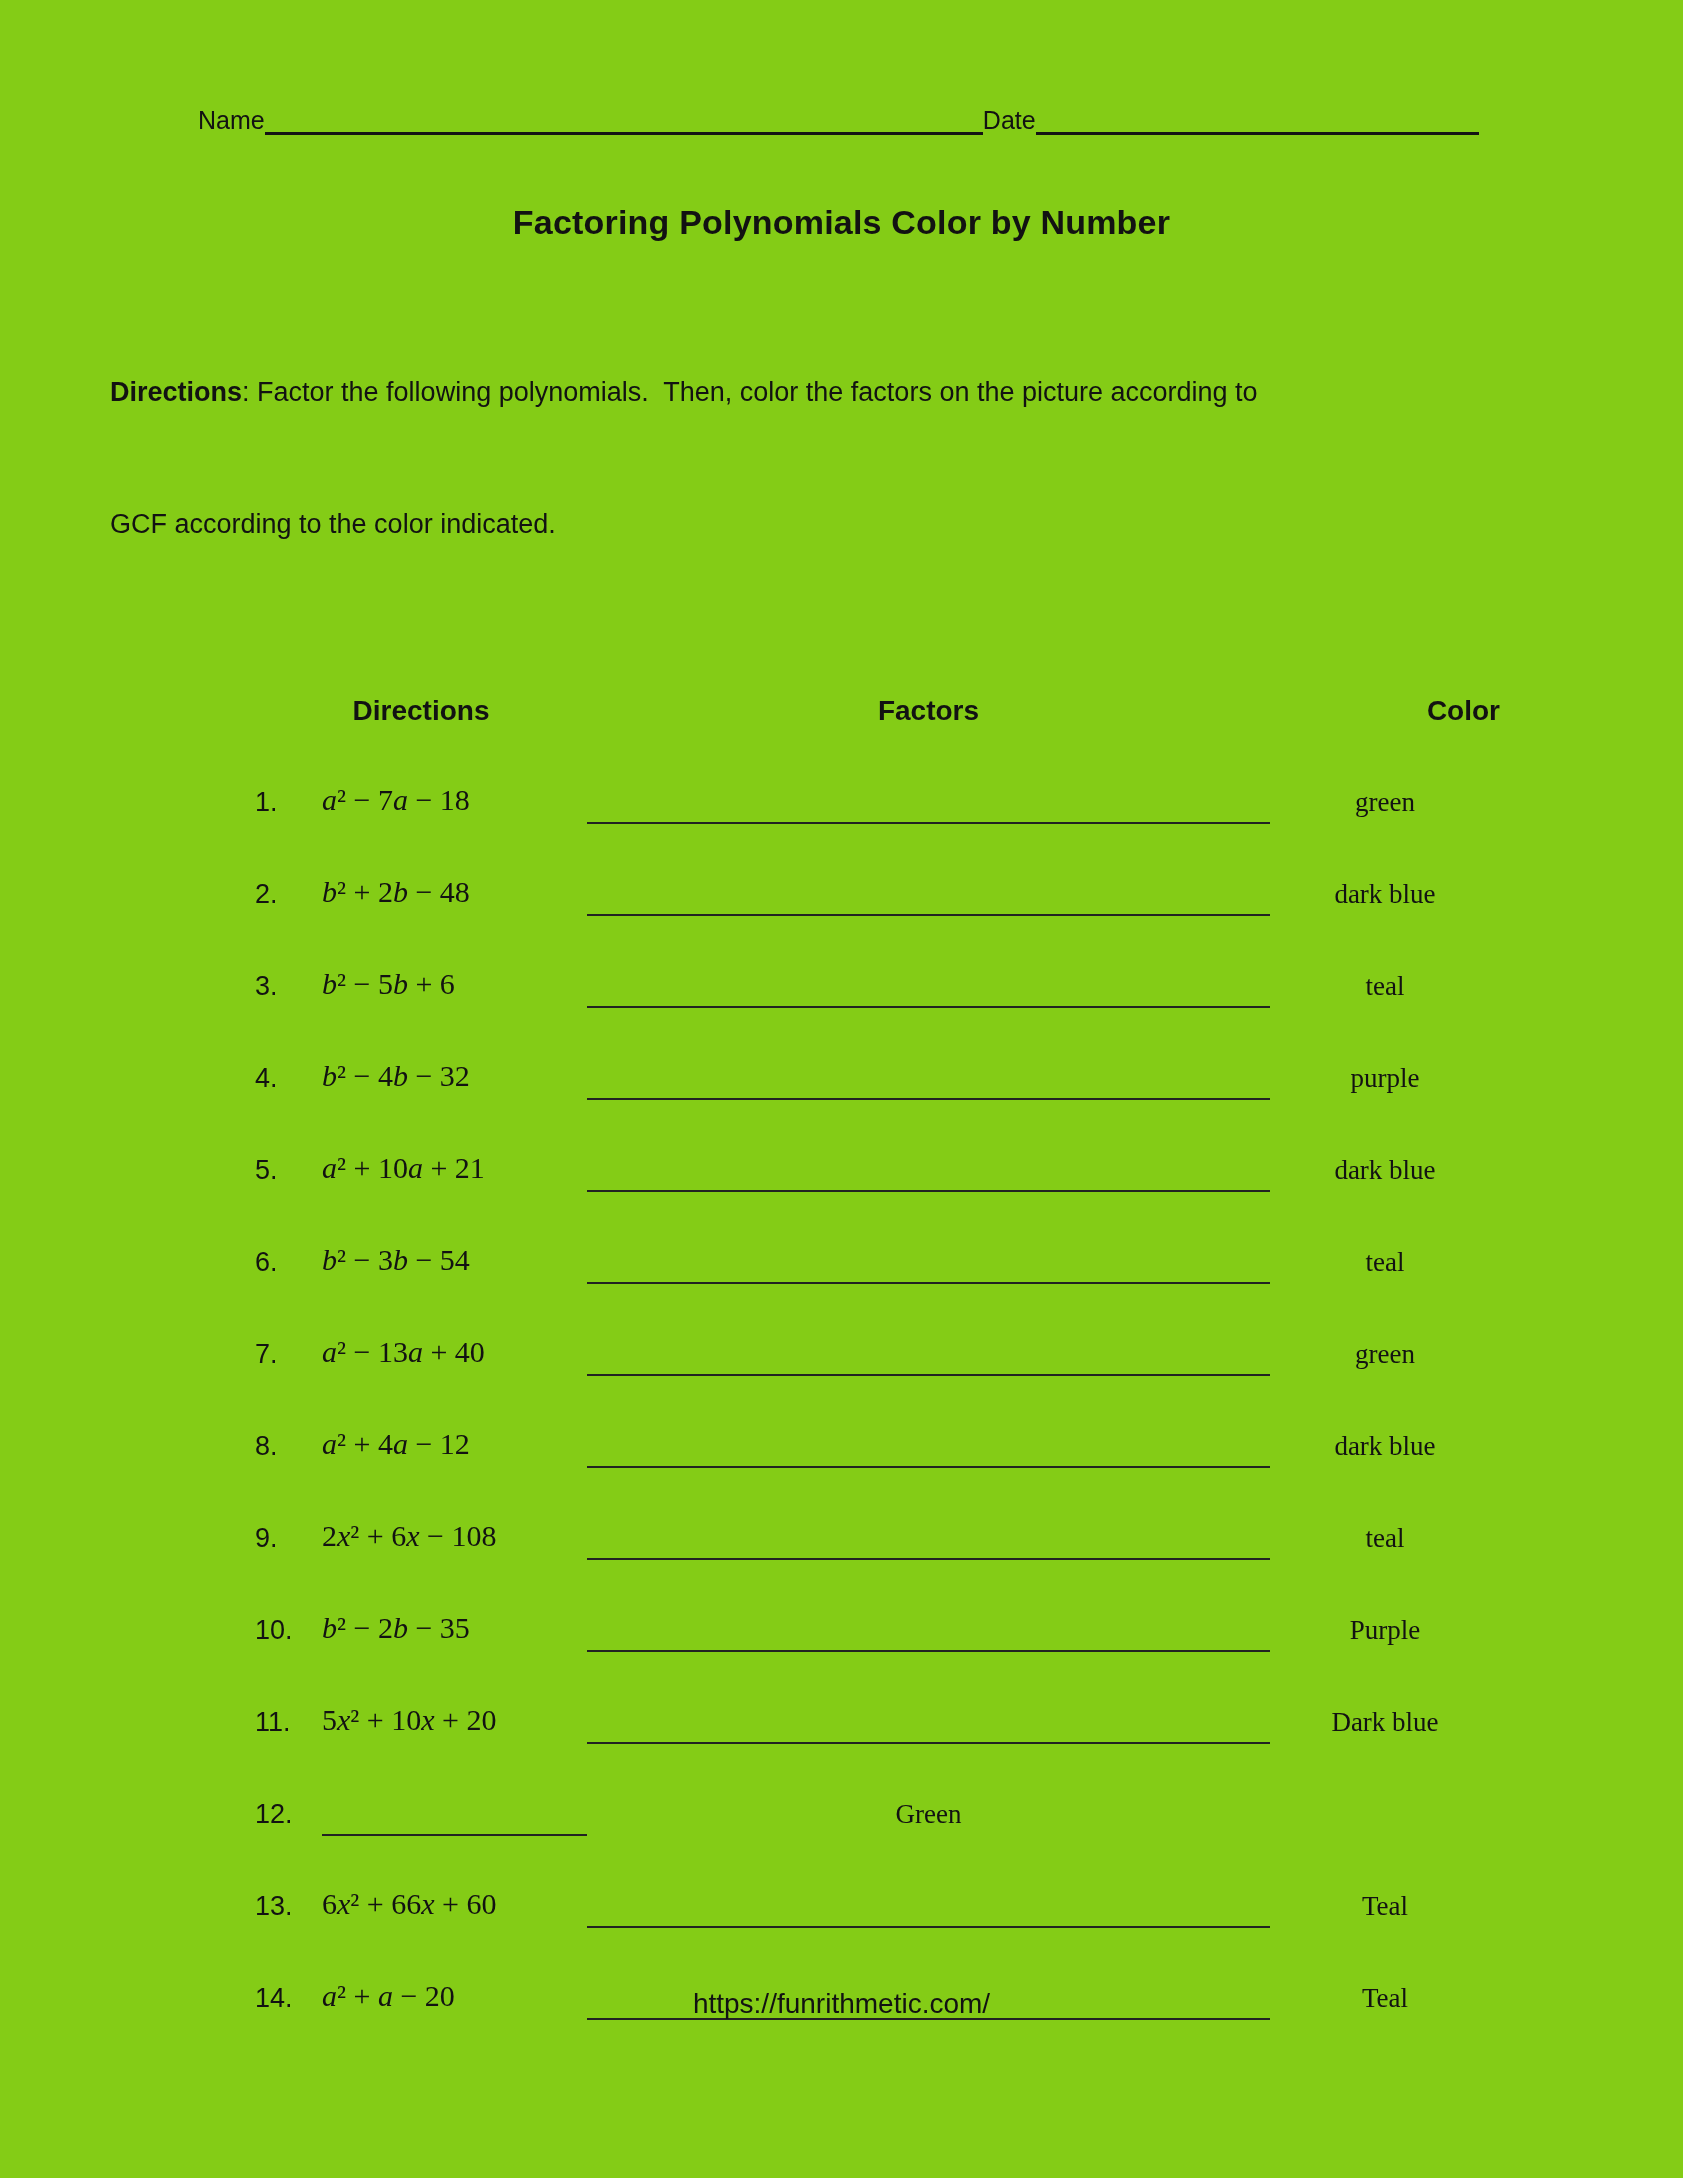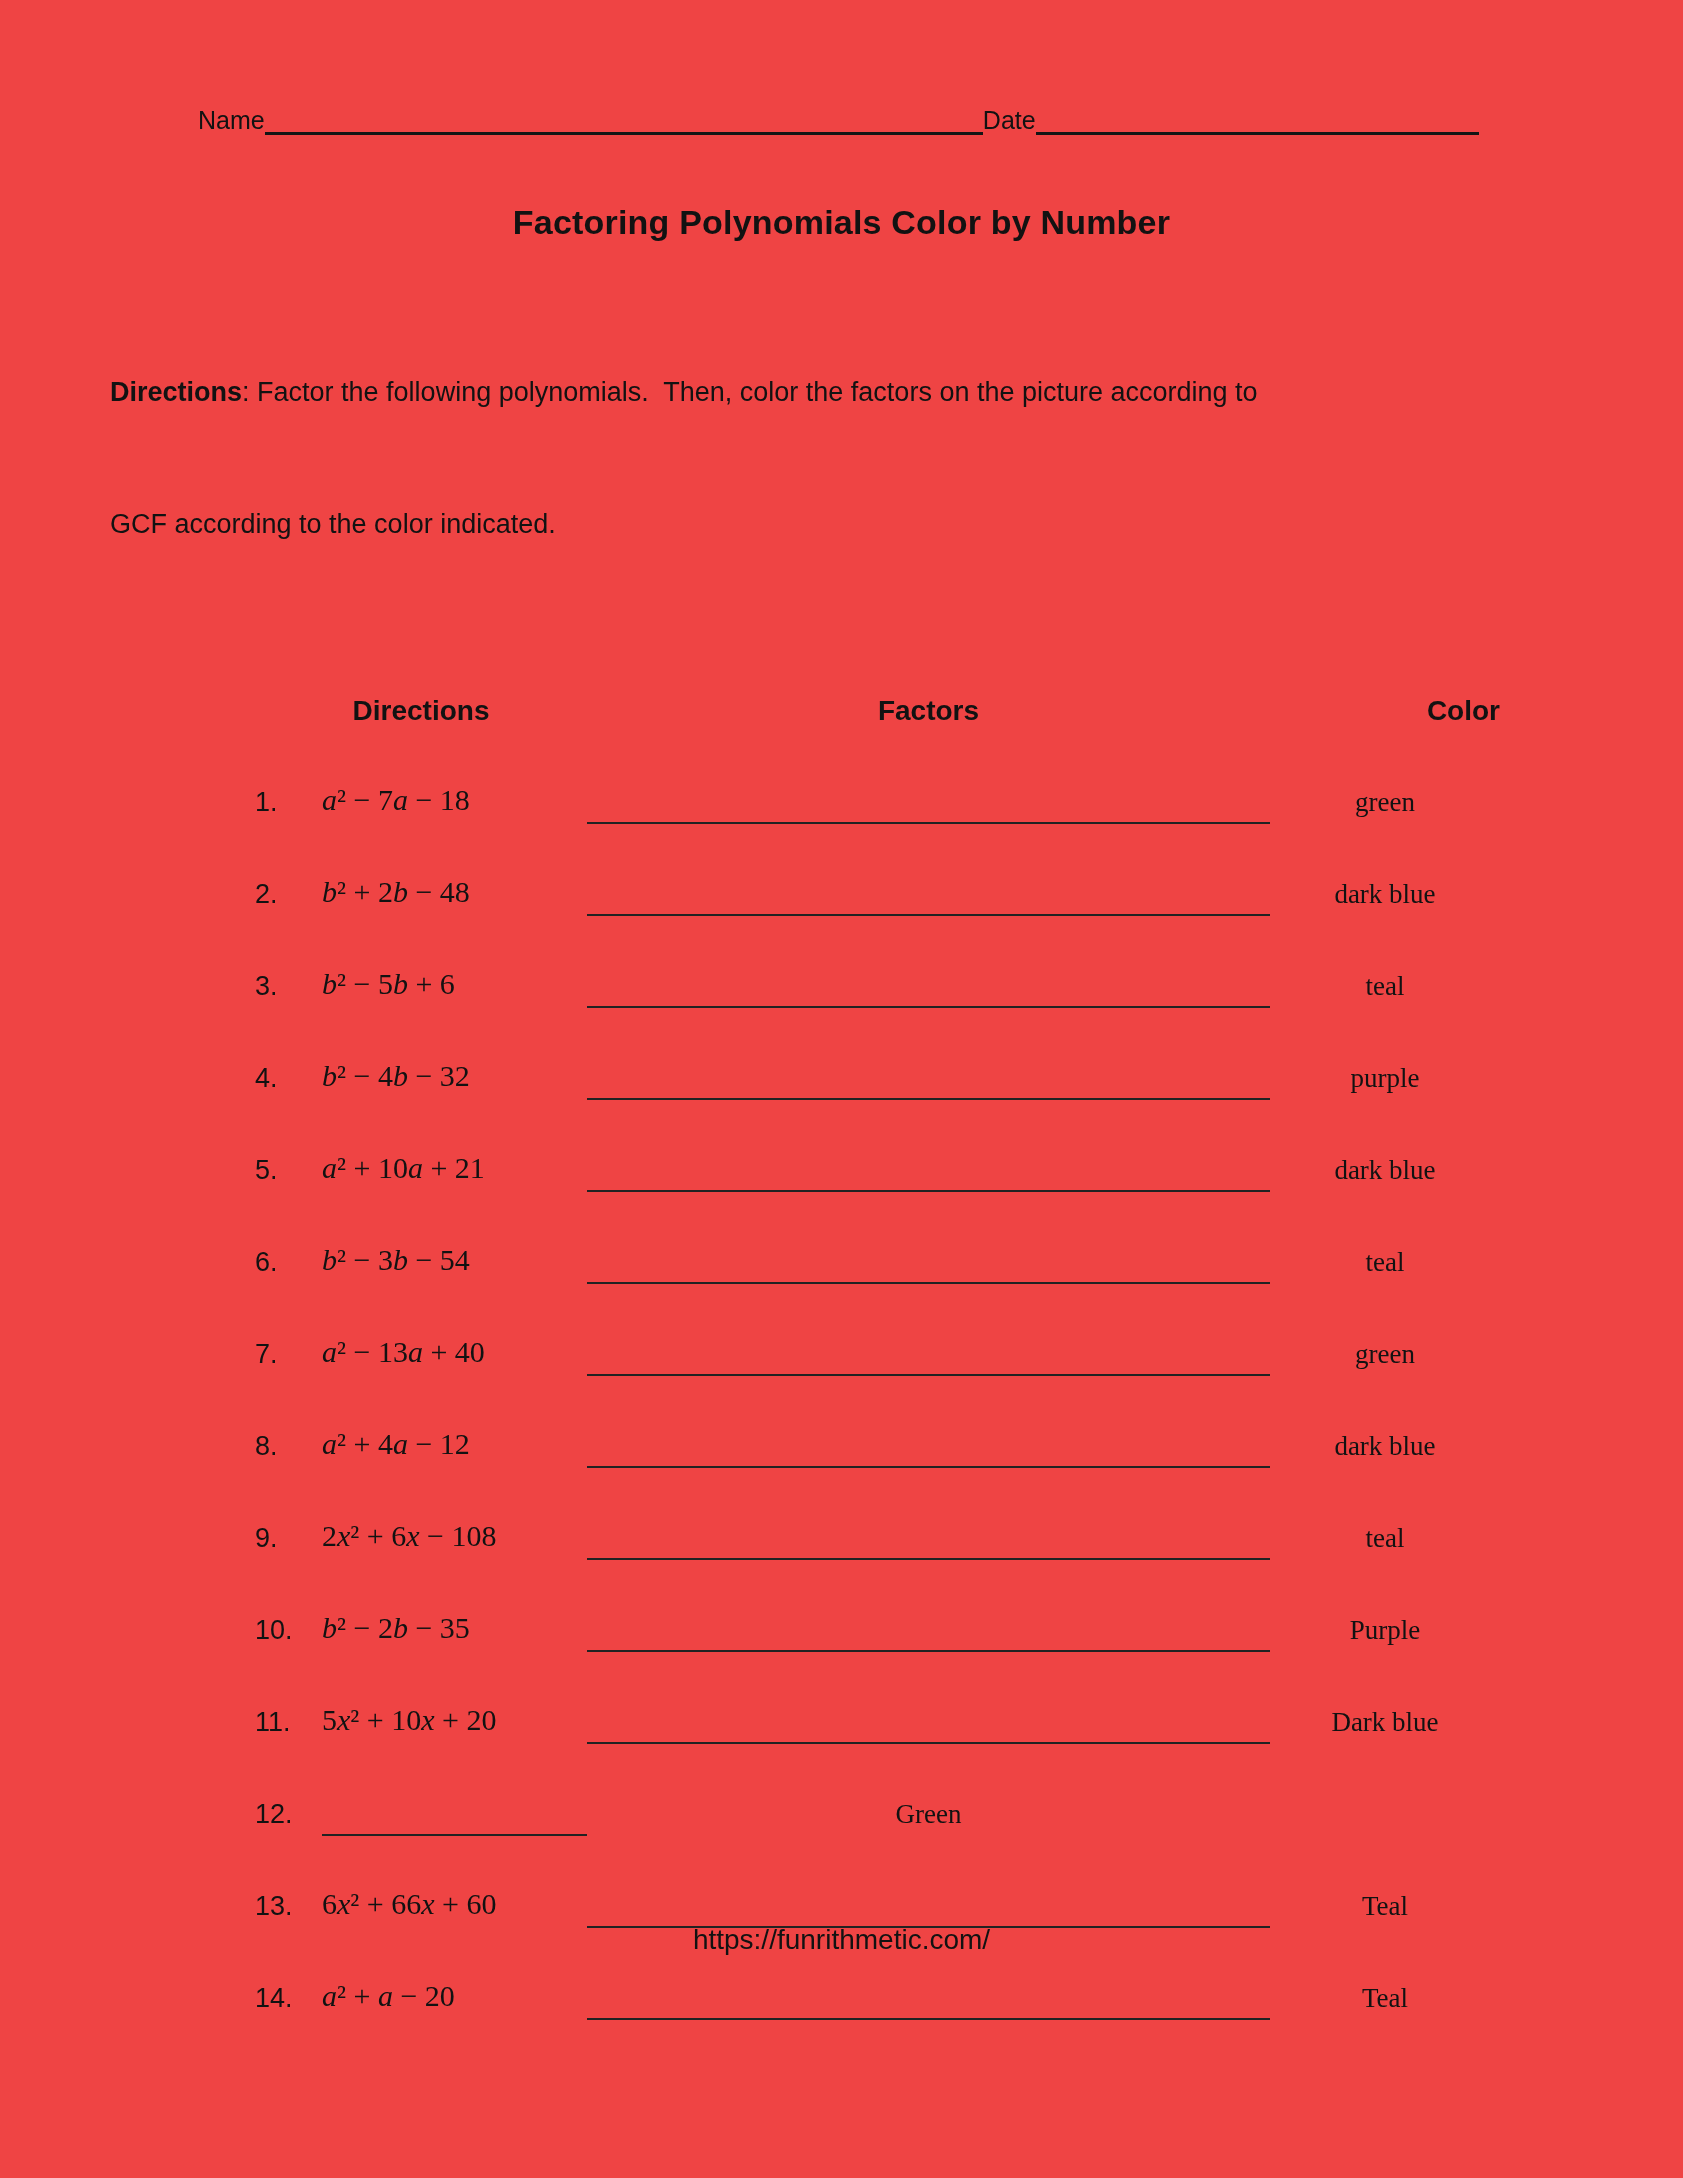--- a/index.html
+++ b/index.html
@@ -1,20 +1,20 @@
 <!DOCTYPE html>
 <html><head>
 <meta charset="utf-8">
 <style>
   html,body { margin:0; padding:0; }
   body { background:#ffffff; }
   .page {
     position:relative;
     width:1683px; height:2178px;
-    background:#ef4444;
+    background:#84cc16;
     color:#121212;
     font-family:"Liberation Sans", sans-serif;
     overflow:hidden;
   }
   
   .topline {
     display:flex; align-items:flex-end;
     margin:105px 204px 0 198px;
     font-size:25px; line-height:30px;
   }
@@ -54,21 +54,21 @@
   .cell-poly {
     font-family:"Liberation Serif", serif;
     font-size:30px; padding-top:1px;
     white-space:nowrap;
   }
   .cell-poly i { font-style:italic; }
   .cell-line .blank { height:40px; border-bottom:2px solid #222222; }
   .cell-color { text-align:center; font-size:27px; padding-top:5px;font-family:Liberation Serif, serif; }
   
   .footer {
-    position:absolute; top:1924px; left:0; width:100%;
+    position:absolute; top:1988px; left:0; width:100%;
     text-align:center; font-size:28px;
   }
 </style>
 </head>
 <body>
 
 <div class="page">
 
   <div class="topline">
     <span>Name</span>

